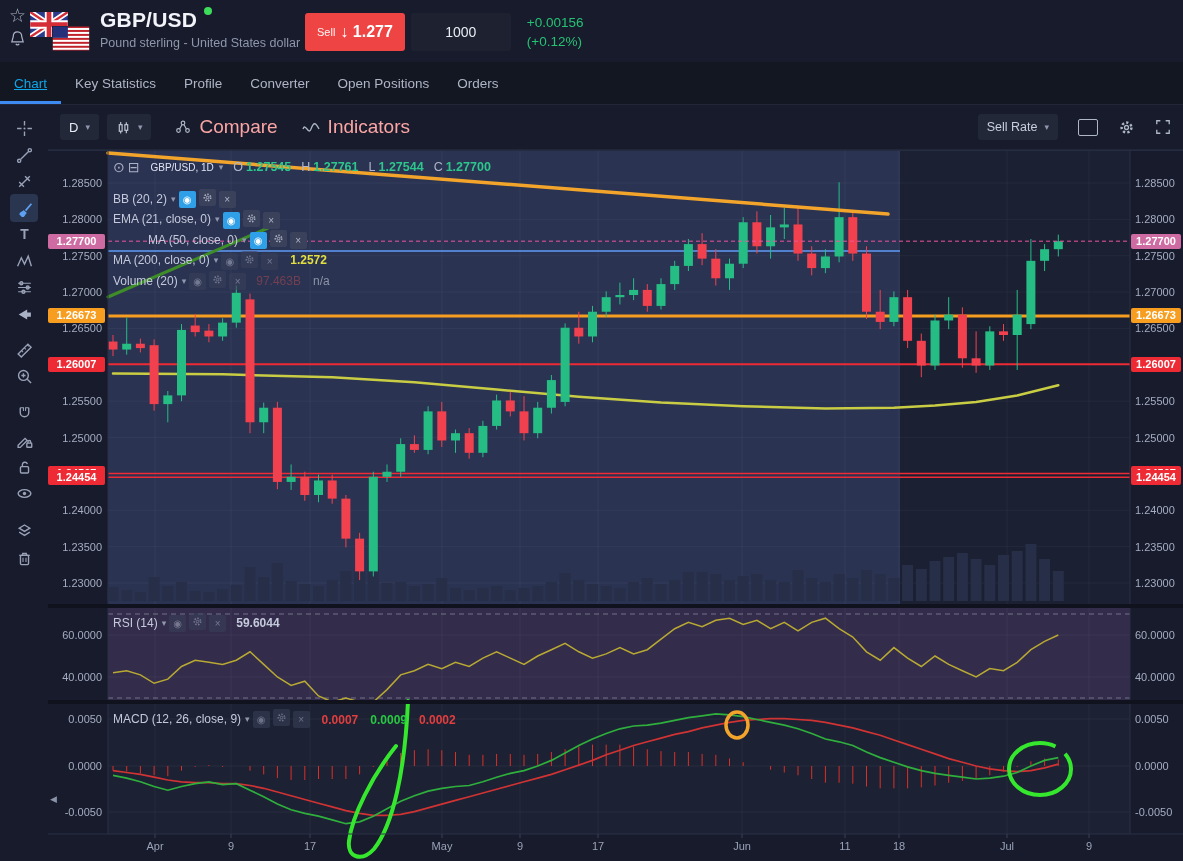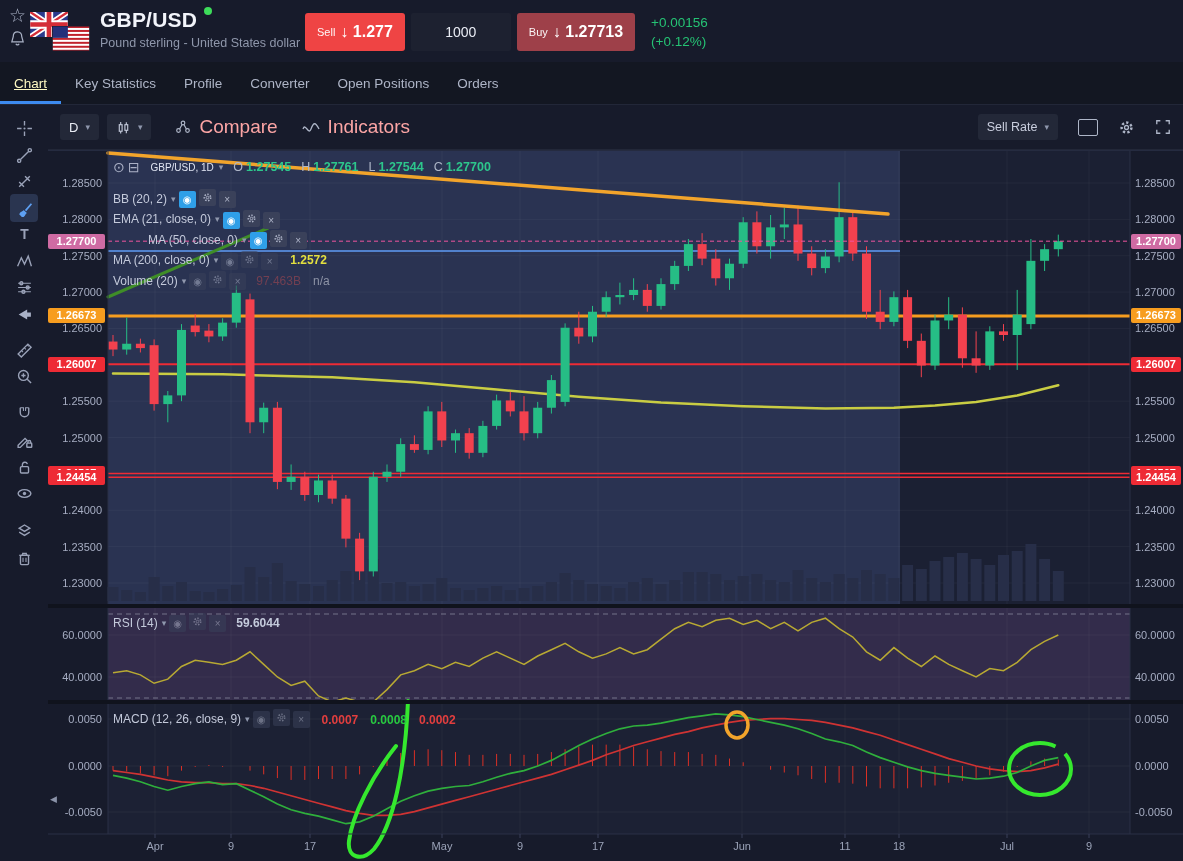--- a/index.html
+++ b/index.html
@@ -17,21 +17,21 @@
   .subtitle{font-size:12.5px;color:#8f97ab;margin-top:4px;}
   .trade{position:absolute;left:305px;top:13px;display:flex;align-items:center;gap:6px;}
   .tbtn{height:38px;border-radius:3px;color:#fff;display:flex;align-items:center;justify-content:center;gap:5px;padding:0 12px;cursor:pointer;}
   .tbtn .side{font-size:11px;opacity:.95;}
   .tbtn .px{font-size:16px;font-weight:bold;}
   .amt{width:100px;height:38px;background:#1d2130;border-radius:2px;color:#e9ecf4;font-size:14px;display:flex;align-items:center;justify-content:center;}
   .chg{margin-left:10px;font-size:13.5px;line-height:19px;}
   
   .tabs{position:absolute;left:0;top:62px;width:1183px;height:43px;background:#131722;border-bottom:1px solid #222738;display:flex;box-sizing:border-box;}
   .tab{display:flex;align-items:center;padding:0 14px;font-size:13.5px;color:#aeb5c7;cursor:pointer;}
-  .tab.active{color:#fef9c3;box-shadow:inset 0 -3px 0 #3d8bf0;text-decoration:underline;}
+  .tab.active{color:#0ea5e9;box-shadow:inset 0 -3px 0 #3d8bf0;text-decoration:underline;}
   
   .ctb{position:absolute;left:48px;top:105px;width:1135px;height:45px;border-bottom:1px solid #222738;display:flex;align-items:center;padding:0 12px;box-sizing:border-box;}
   .itv-btn{background:#232838;border-radius:3px;height:26px;padding:0 9px;display:flex;align-items:center;gap:7px;color:#e8ebf3;font-size:13px;cursor:pointer;}
   .crt{font-size:9px;color:#8f97ad;}
   .tool-lbl{color:#fca5a5;font-size:19px;display:flex;align-items:center;gap:8px;margin-left:24px;cursor:pointer;}
   .ctb-right{margin-left:auto;display:flex;align-items:center;gap:20px;}
   .snap{width:18px;height:15px;border:1.5px solid #aeb6c8;border-radius:2px;cursor:pointer;}
   .icon-btn{display:flex;align-items:center;justify-content:center;cursor:pointer;color:#aeb6c8;}
   
   .ltb{position:absolute;left:0;top:105px;width:48px;height:756px;}
@@ -101,24 +101,20 @@
     <div class="title-block">
       <span class="pair-title">GBP/USD</span><span class="dot" style="background: rgb(61, 220, 90);"></span>
       <div class="subtitle">Pound sterling - United States dollar</div>
     </div>
     <div class="trade">
       <div class="tbtn" style="background: #ef4444;">
         <span class="side">Sell</span>
         <span class="px"><span>↓</span> <span>1.277</span></span>
       </div>
       <div class="amt">1000</div>
-      <div class="tbtn" style="background: rgb(158, 64, 73);">
-        <span class="side">Buy</span>
-        <span class="px"><span>↓</span> <span>1.27713</span></span>
-      </div>
       <div class="chg" style="color: rgb(37, 194, 116);">
         <div>+0.00156</div>
         <div>(+0.12%)</div>
       </div>
     </div>
   </div>
 
   <nav class="tabs" id="tabs">
       <div class="tab active">Chart</div>
       <div class="tab">Key Statistics</div>
@@ -737,21 +733,21 @@
 
     <div class="lgd" style="left:65px;top:558px;">
       <span class="lrow-name">MACD (12, 26, close, 9)</span>
       <span class="crt" style="margin-left:4px;">▾</span>
       <span id="macd-btns"><span class="dimset"><button class="lbtn ">◉</button><button class="lbtn">
               <svg width="11" height="11" viewBox="0 0 18 18" fill="none" stroke="currentColor">
                 <circle cx="9" cy="9" r="5.2" stroke-width="2.6" stroke-dasharray="2.4 2.3"></circle>
                 <circle cx="9" cy="9" r="2.1" stroke-width="1.5"></circle>
               </svg>
             </button><button class="lbtn">×</button></span></span>
-      <span id="macd-vals"><span class="lrow-name" style="margin-left:12px;font-weight:bold;color:#e23e3e">0.0007</span><span class="lrow-name" style="margin-left:12px;font-weight:bold;color:#28c940">0.0008</span><span class="lrow-name" style="margin-left:12px;font-weight:bold;color:#e23e3e">0.0002</span></span>
+      <span id="macd-vals"><span class="lrow-name" style="margin-left:12px;font-weight:bold;color:#e23e3e">0.0007</span><span class="lrow-name" style="margin-left:12px;font-weight:bold;color:#28c940">0.0009</span><span class="lrow-name" style="margin-left:12px;font-weight:bold;color:#e23e3e">0.0002</span></span>
     </div>
 
     <div class="collapse-arrow">◀</div>
     <div id="axis-labels">
         <div class="yl left" style="top: 25px;">1.28500</div>
         <div class="yl right" style="top: 25px;">1.28500</div>
         <div class="yl left" style="top: 61.365px;">1.28000</div>
         <div class="yl right" style="top: 61.365px;">1.28000</div>
         <div class="yl left" style="top: 97.73px;">1.27500</div>
         <div class="yl right" style="top: 97.73px;">1.27500</div>

